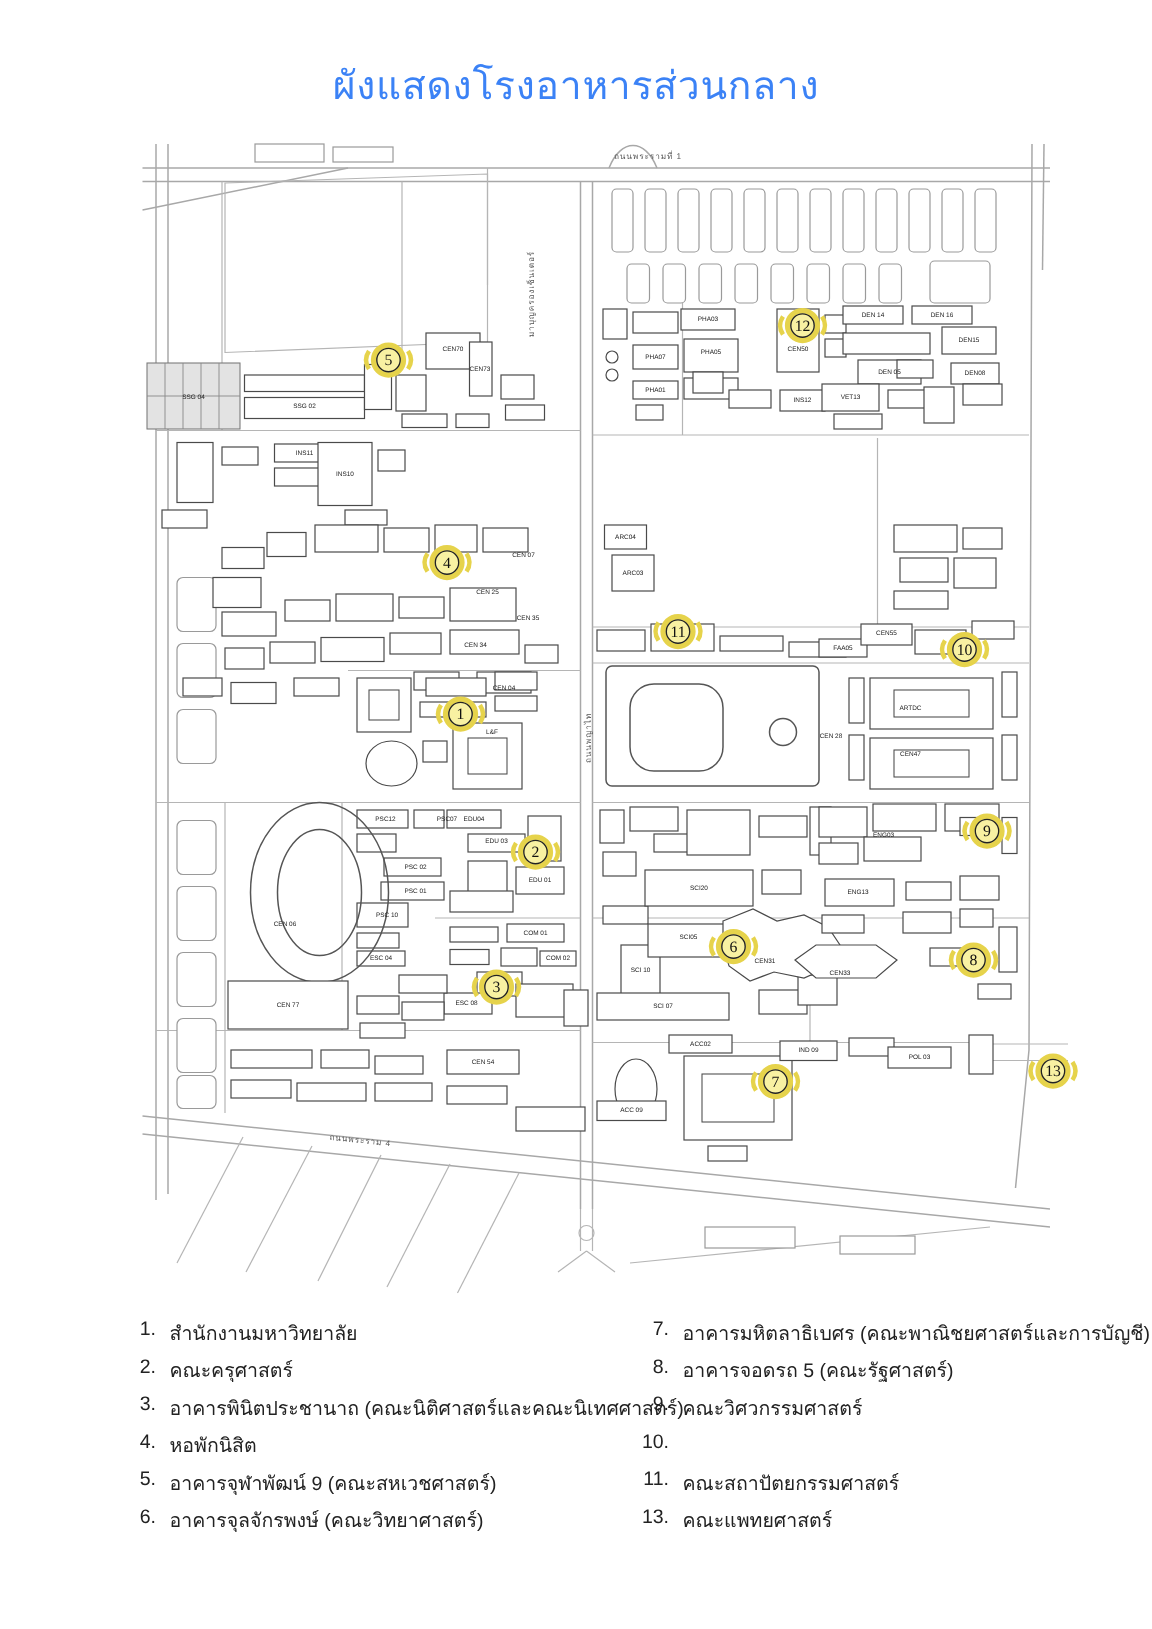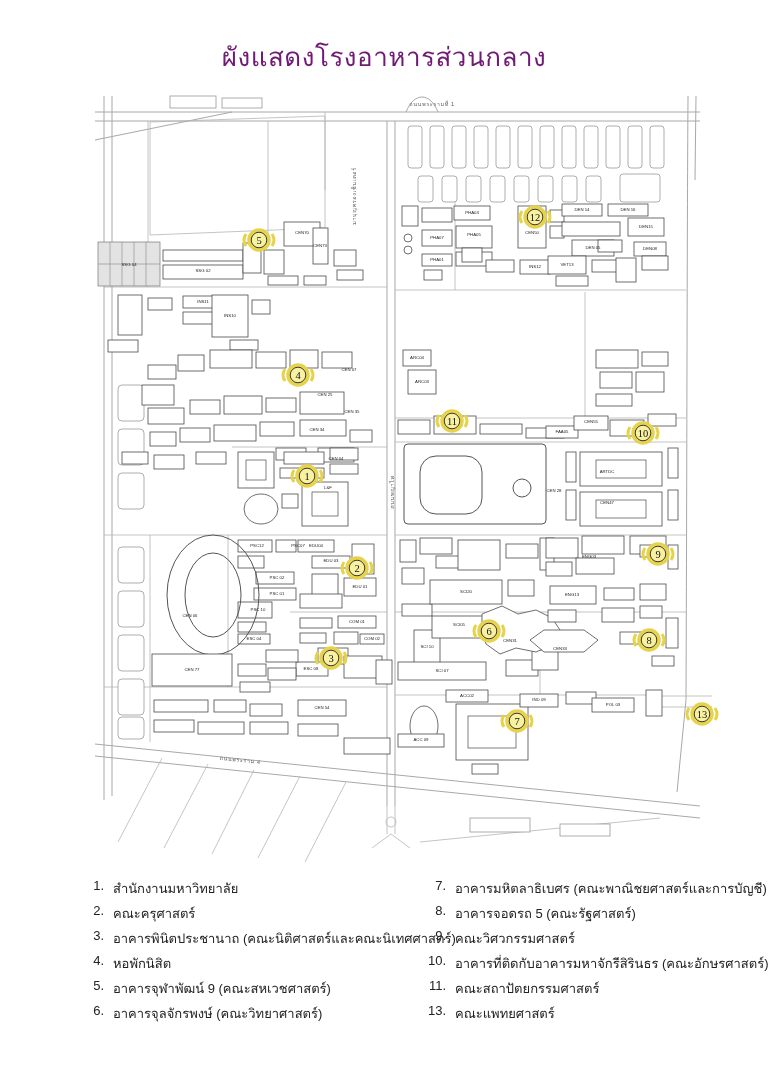--- a/index.html
+++ b/index.html
@@ -2,21 +2,21 @@
 <html><head>
 <meta charset="utf-8">
 <style>
   html,body{margin:0;padding:0;}
   body{
     width:768px;height:1086px;position:relative;background:#ffffff;
     font-family:"Liberation Sans","DejaVu Sans",sans-serif;color:#222;overflow:hidden;
   }
   .page-title{
     position:absolute;top:36px;left:0;width:768px;text-align:center;
-    font-size:26px;color:#701a75;letter-spacing:.5px;
+    font-size:26px;color:#3b82f6;letter-spacing:.5px;
   }
   #map-wrap{position:absolute;top:0;left:0;width:768px;height:1086px;}
   svg{display:block;}
   .road{stroke:#a8a8a8;stroke-width:1;fill:none;}
   .road-thin{stroke:#b5b5b5;stroke-width:.8;fill:none;}
   .city{stroke:#9a9a9a;stroke-width:.8;fill:#ffffff;}
   .bld{stroke:#4a4a4a;stroke-width:.8;fill:#ffffff;}
   .bld-in{stroke:#4a4a4a;stroke-width:.7;fill:none;}
   .hatch{stroke:#777;stroke-width:.7;fill:#e3e3e3;}
   .hatchline{stroke:#888;stroke-width:.6;}
@@ -548,21 +548,20 @@
     <div class="legend-row">
       <span class="num">8.</span>
       <span class="txt">อาคารจอดรถ 5 (คณะรัฐศาสตร์)</span>
     </div>
     <div class="legend-row">
       <span class="num">9.</span>
       <span class="txt">คณะวิศวกรรมศาสตร์</span>
     </div>
     <div class="legend-row">
       <span class="num">10.</span>
-      <span class="txt">อาคารที่ติดกับอาคารมหาจักรีสิรินธร (คณะอักษรศาสตร์)</span>
     </div>
     <div class="legend-row">
       <span class="num">11.</span>
       <span class="txt">คณะสถาปัตยกรรมศาสตร์</span>
     </div>
     <div class="legend-row">
       <span class="num">13.</span>
       <span class="txt">คณะแพทยศาสตร์</span>
     </div>
   </div>

